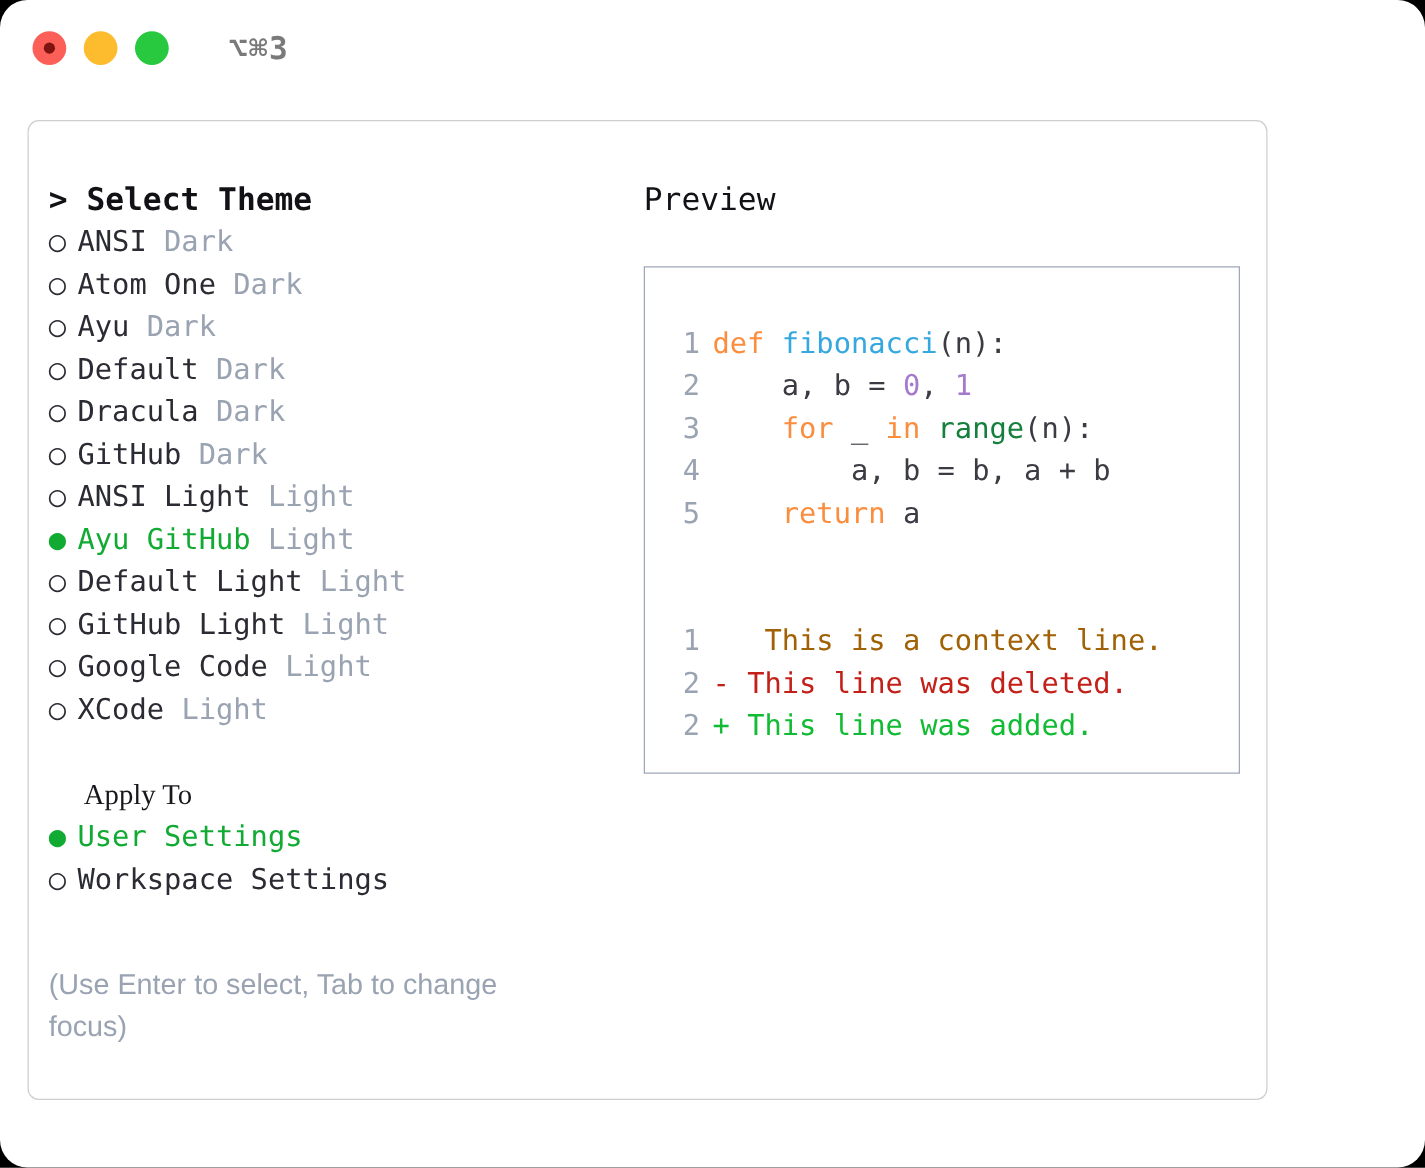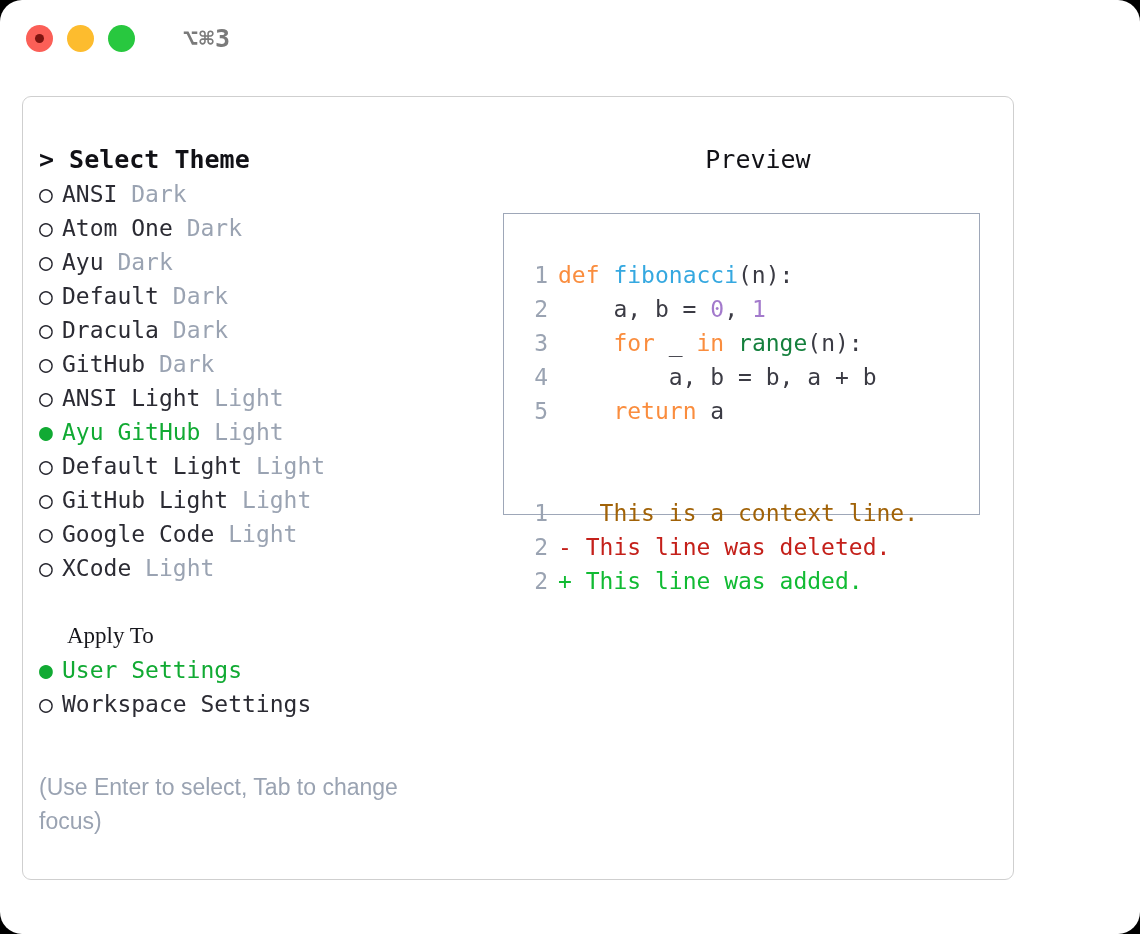--- a/index.html
+++ b/index.html
@@ -57,20 +57,21 @@
   .card {
     position: absolute;
     left: 22px; top: 96px;
     width: 992px;
     height: 784px;
     border: 1.5px solid #cfcfcf;
     border-radius: 9px;
     box-sizing: border-box;
     background: #ffffff;
     display: flex;
+    gap: 12px;
   }
   .left-pane {
     width: 462px;
     padding: 46px 0 0 16px;
     box-sizing: border-box;
   }
   .right-pane {
     flex: 1;
     padding: 46px 0 0 18px;
     box-sizing: border-box;
@@ -121,25 +122,24 @@
     margin-top: 49px;
   }
   
   .preview-title {
     font-family: "DejaVu Sans Mono", monospace;
     font-size: 25px;
     color: #111116;
     line-height: 34px;
     white-space: pre;
     margin-bottom: 36px;
-    text-align: center;
   }
   .preview-box {
     width: 477px;
-    height: 302px;
+    height: 406px;
     border: 1.5px solid #9ea7b8;
     box-sizing: border-box;
     background: #ffffff;
     padding: 44px 0 0 18px;
   }
   .code-line {
     font-family: "DejaVu Sans Mono", monospace;
     font-size: 23px;
     line-height: 34px;
     white-space: pre;

